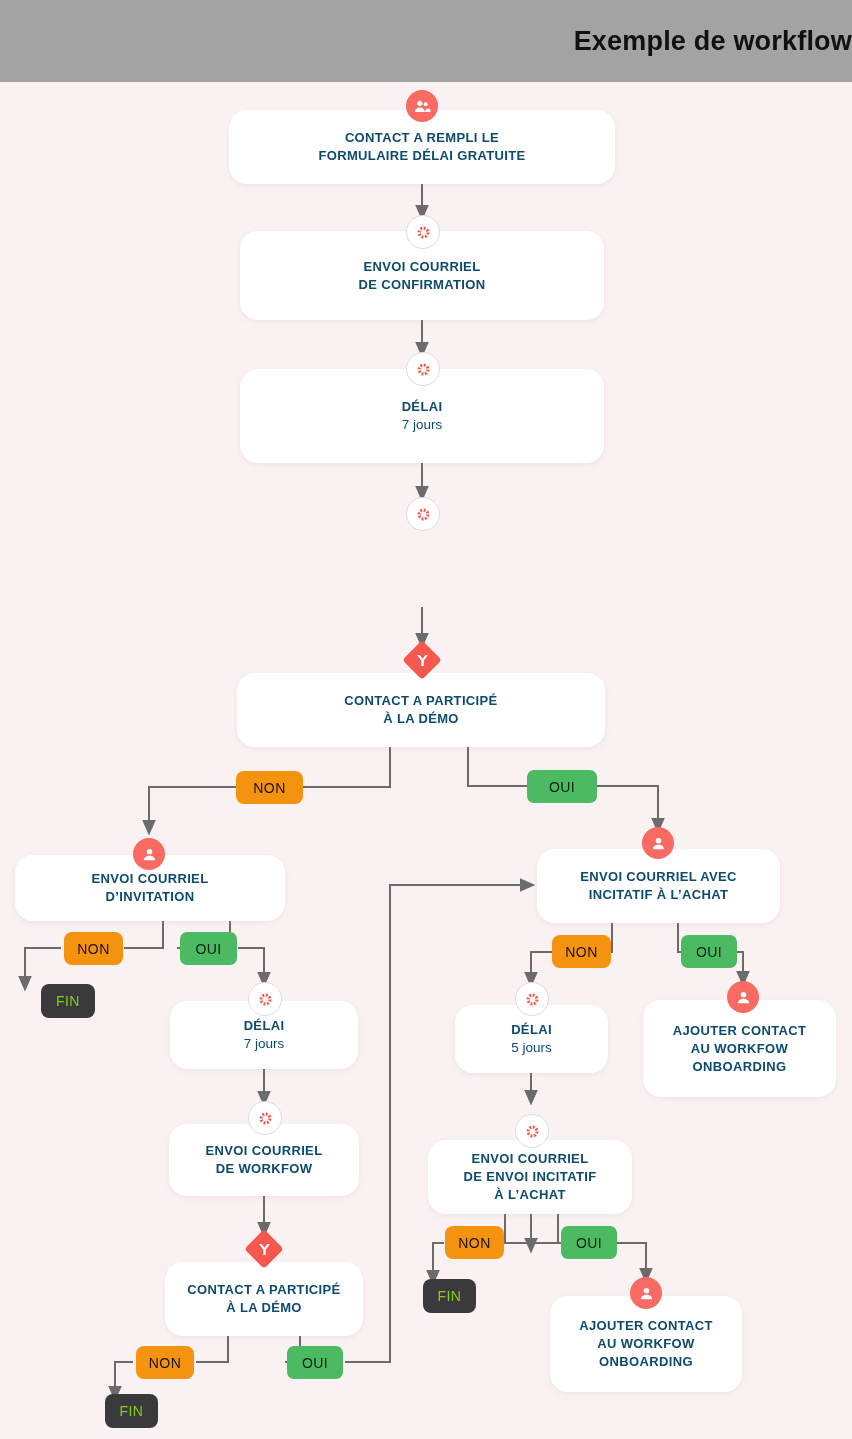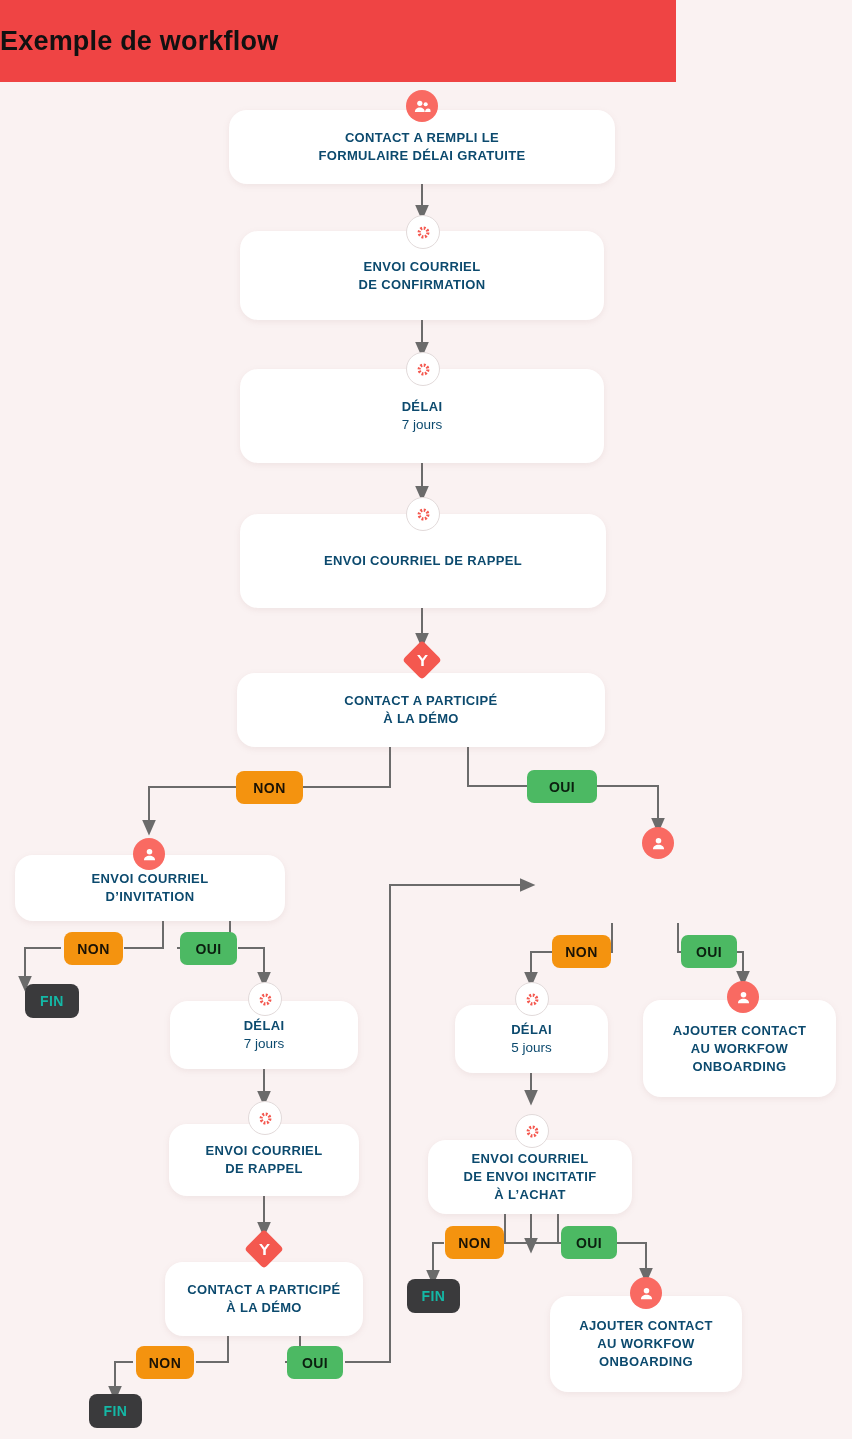--- a/index.html
+++ b/index.html
@@ -7,23 +7,23 @@
     width:852px;height:1439px;
     background:#FAF2F2;
     font-family:"Liberation Sans", sans-serif;
     overflow:hidden;
     position:relative;
   }
   #stage{position:absolute;left:0;top:0;width:852px;height:1439px;}
 
   
   .header{
-    position:absolute;left:0;top:0;width:676px;height:82px;
-    background:#ef4444;
-    display:flex;align-items:center;justify-content:flex-start;
+    position:absolute;left:0;top:0;width:852px;height:82px;
+    background:#a3a3a3;
+    display:flex;align-items:center;justify-content:flex-end;
   }
   .header-title{
     font-size:27px;font-weight:bold;color:#111111;letter-spacing:.2px;
   }
 
   
   #wires{position:absolute;left:0;top:0;width:852px;height:1439px;pointer-events:none;}
 
   
   .node{
@@ -64,27 +64,27 @@
     position:absolute;left:3px;top:3px;width:28px;height:28px;
     background:#F4584F;transform:rotate(45deg);border-radius:4px;
   }
   .diamond svg{position:relative;z-index:2;}
 
   
   .pill{
     position:absolute;
     border-radius:8px;
     display:flex;align-items:center;justify-content:center;
-    font-size:14px;font-weight:bold;letter-spacing:.4px;
+    font-size:14px;font-weight:normal;letter-spacing:.4px;
     z-index:5;
     box-sizing:border-box;
   }
   .pill.non{background:#F4930F;color:#1A1205;}
   .pill.oui{background:#4CB963;color:#0B1F0F;border-radius:7px;}
-  .pill.fin{background:#3A3A3C;color:#14b8a6;}
+  .pill.fin{background:#3A3A3C;color:#84cc16;margin-left:16px;}
 </style>
 </head>
 <body>
 
 <div id="stage">
 
   <div class="header">
     <div class="header-title">Exemple de workflow</div>
   </div>
 
@@ -165,25 +165,20 @@
     <div class="node-text">
       <span>DÉLAI</span><span class="sub">7 jours</span>
     </div>
   </div>
   <div class="badge-icon gear" style="left:406px;top:352px;">
     <svg width="17" height="17" viewBox="0 0 24 24" fill="none" stroke="#F4584F" stroke-width="4.4">
         <circle cx="12" cy="12" r="6.2" stroke-dasharray="2.6 2.2"></circle>
       </svg>
   </div>
 
-  <div class="node" style="left:240px;top:514px;width:366px;height:94px;">
-    <div class="node-text">
-      <span>ENVOI COURRIEL DE RAPPEL</span>
-    </div>
-  </div>
   <div class="badge-icon gear" style="left:406px;top:497px;">
     <svg width="17" height="17" viewBox="0 0 24 24" fill="none" stroke="#F4584F" stroke-width="4.4">
         <circle cx="12" cy="12" r="6.2" stroke-dasharray="2.6 2.2"></circle>
       </svg>
   </div>
 
   <div class="node" style="left:237px;top:673px;width:368px;height:74px;">
     <div class="node-text">
       <span>CONTACT A PARTICIPÉ</span><br><span>À LA DÉMO</span>
     </div>
@@ -200,20 +195,25 @@
       <span>ENVOI COURRIEL</span><br><span>D’INVITATION</span>
     </div>
   </div>
   <div class="badge-icon contact" style="left:133px;top:838px;">
     <svg width="17" height="17" viewBox="0 0 24 24" fill="#fff">
         <circle cx="12" cy="8" r="3.9"></circle>
         <path d="M4.2 20.2c0-4.1 3.4-6.4 7.8-6.4s7.8 2.3 7.8 6.4z"></path>
       </svg>
   </div>
 
+  <div class="node" style="left:537px;top:849px;width:243px;height:74px;">
+    <div class="node-text">
+      <span>ENVOI COURRIEL AVEC</span><br><span>INCITATIF À L’ACHAT</span>
+    </div>
+  </div>
   <div class="badge-icon contact" style="left:642px;top:827px;">
     <svg width="17" height="17" viewBox="0 0 24 24" fill="#fff">
         <circle cx="12" cy="8" r="3.9"></circle>
         <path d="M4.2 20.2c0-4.1 3.4-6.4 7.8-6.4s7.8 2.3 7.8 6.4z"></path>
       </svg>
   </div>
 
   <div class="node" style="left:170px;top:1001px;width:188px;height:68px;">
     <div class="node-text">
       <span>DÉLAI</span><span class="sub">7 jours</span>
@@ -243,21 +243,21 @@
   </div>
   <div class="badge-icon contact" style="left:727px;top:981px;">
     <svg width="17" height="17" viewBox="0 0 24 24" fill="#fff">
         <circle cx="12" cy="8" r="3.9"></circle>
         <path d="M4.2 20.2c0-4.1 3.4-6.4 7.8-6.4s7.8 2.3 7.8 6.4z"></path>
       </svg>
   </div>
 
   <div class="node" style="left:169px;top:1124px;width:190px;height:72px;">
     <div class="node-text">
-      <span>ENVOI COURRIEL</span><br><span>DE RAPPEL</span>
+      <span>ENVOI COURRIEL</span><br><span>DE WORKFOW</span>
     </div>
   </div>
   <div class="badge-icon gear" style="left:248px;top:1101px;">
     <svg width="17" height="17" viewBox="0 0 24 24" fill="none" stroke="#F4584F" stroke-width="4.4">
         <circle cx="12" cy="12" r="6.2" stroke-dasharray="2.6 2.2"></circle>
       </svg>
   </div>
 
   <div class="node" style="left:428px;top:1140px;width:204px;height:74px;">
     <div class="node-text">

